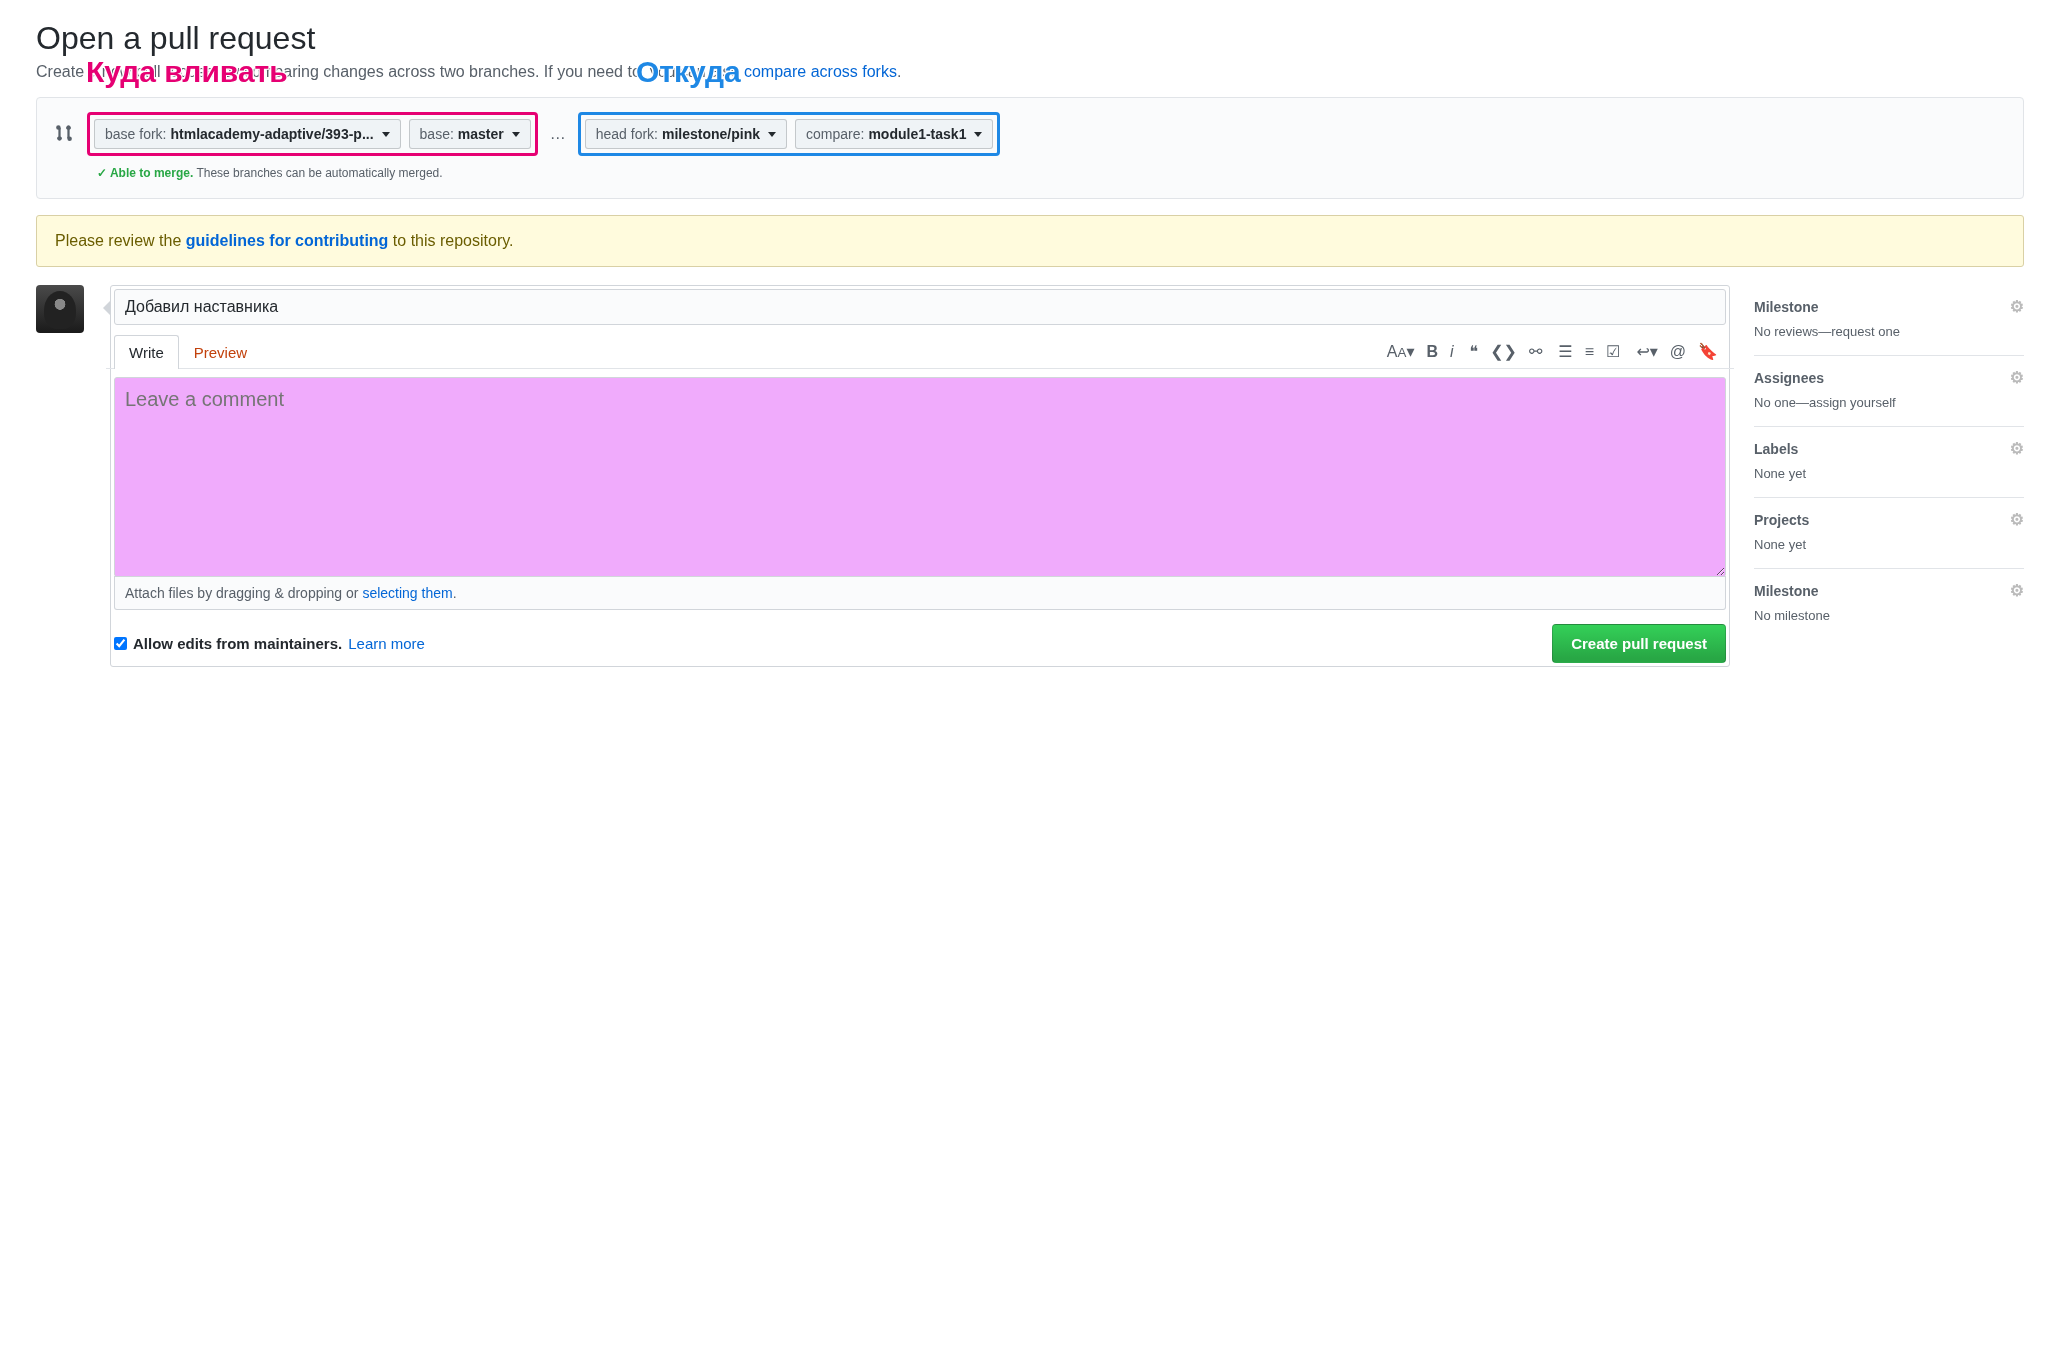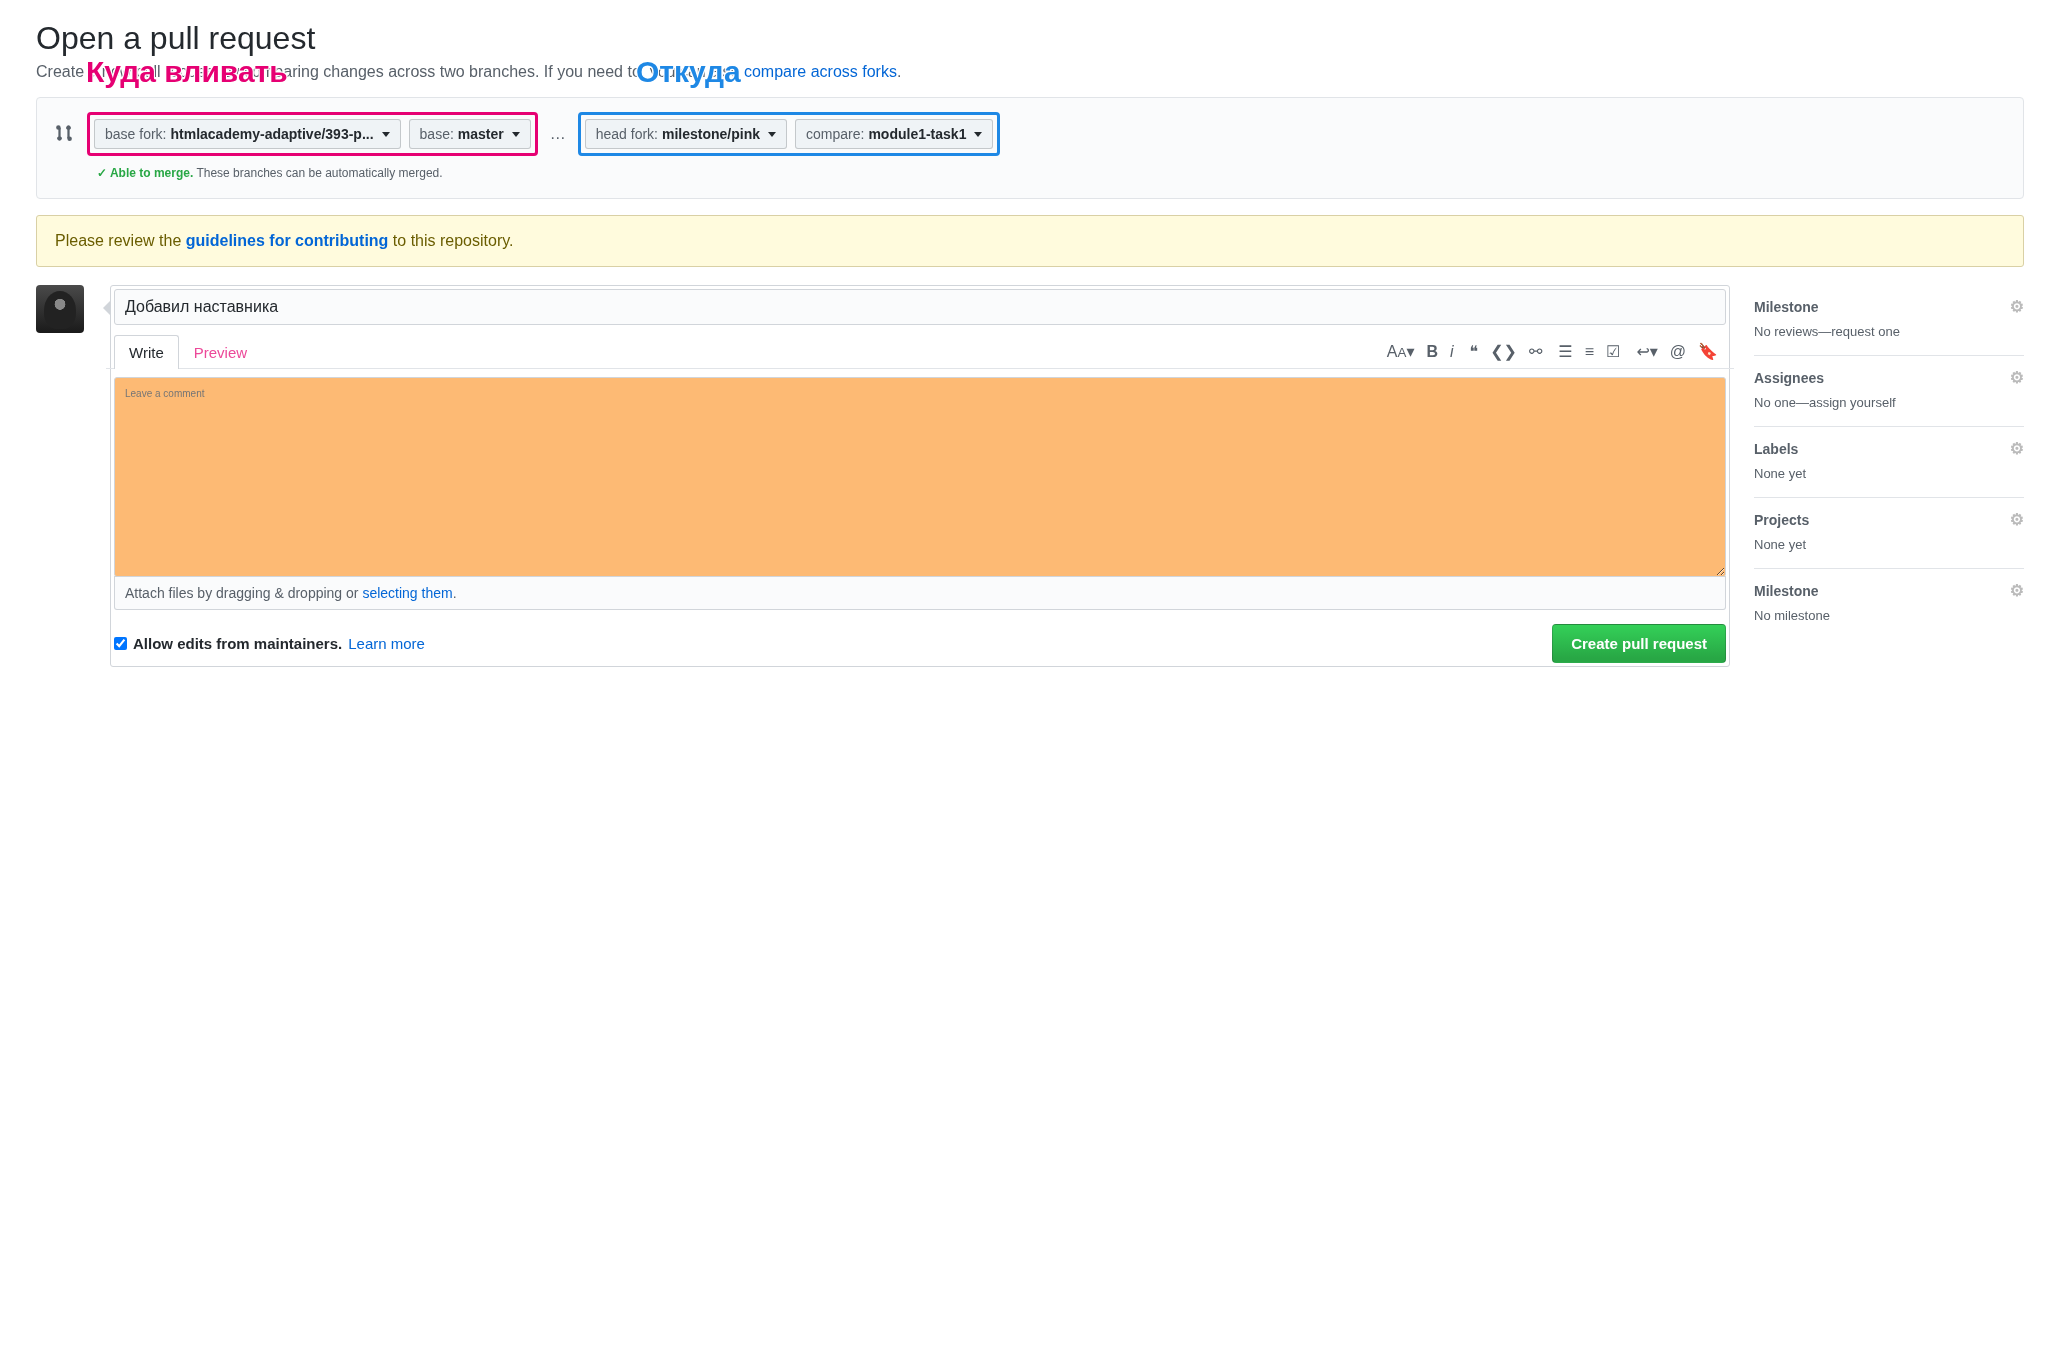--- a/index.html
+++ b/index.html
@@ -126,21 +126,21 @@
     border: 1px solid #d1d5da;
     border-radius: 3px;
     background: #fafbfc;
     color: #24292e;
     margin-bottom: 10px;
   }
   .tabs-row { display: flex; align-items: center; border-bottom: 1px solid #e1e4e8; margin: 0 -8px; padding: 0 8px; }
   .tab {
     padding: 8px 14px;
     font-size: 15px;
-    color: #ec4899;
+    color: #c2410c;
     cursor: pointer;
     border: 1px solid transparent;
     border-bottom: none;
     border-radius: 3px 3px 0 0;
     margin-bottom: -1px;
   }
   .tab.active {
     background: #fff;
     border-color: #d1d5da;
     color: #24292e;
@@ -148,23 +148,23 @@
   .md-toolbar { margin-left: auto; display: flex; gap: 16px; color: #586069; font-size: 16px; padding-right: 8px; }
   .md-group { display:flex; gap:12px; align-items:center;}
   .md-btn { cursor:pointer; color:#586069; }
 
   .comment-area {
     width: 100%;
     min-height: 200px;
     border: 1px solid #d1d5da;
     border-radius: 3px;
     padding: 10px;
-    font-size: 10px;
+    font-size: 20px;
     font-family: inherit;
-    background: #fdba74;
+    background: #f0abfc;
     color: #586069;
     margin-top: 8px;
     resize: vertical;
   }
   .attach-bar {
     border: 1px solid #d1d5da;
     border-top: 1px dashed #d1d5da;
     border-radius: 0 0 3px 3px;
     margin-top: -4px;
     padding: 8px 10px;

